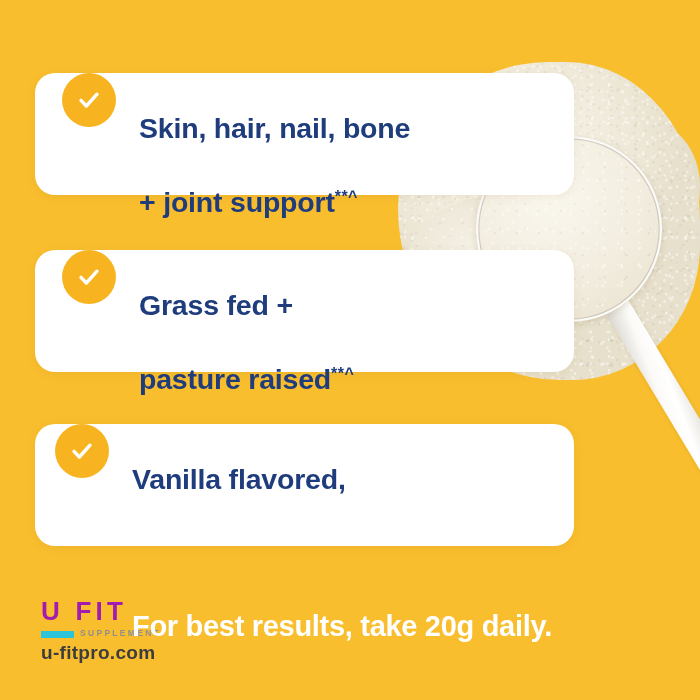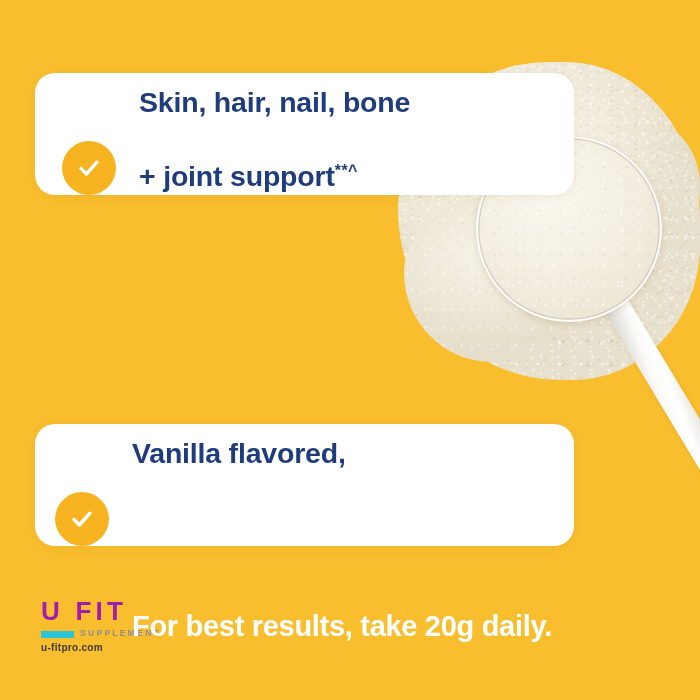--- a/index.html
+++ b/index.html
@@ -138,21 +138,21 @@
 
   
   .card {
     position: absolute;
     left: 35px;
     width: 539px;
     background: #FFFFFF;
     border-radius: 20px;
     box-shadow: 0 2px 10px rgba(150,110,15,.10);
     display: flex;
-    align-items: flex-end;
+    align-items: flex-start;
     box-sizing: border-box;
     padding-left: 27px;
   }
   .card-1 { top: 73px;  height: 122px; }
   .card-2 { top: 250px; height: 122px; }
   .card-3 { top: 424px; height: 122px; padding-left: 20px; }
 
   .check-badge {
     flex: 0 0 auto;
     width: 54px;
@@ -214,21 +214,21 @@
   .logo-supplement {
     color: #8E8E8E;
     font-size: 8.5px;
     font-weight: 700;
     letter-spacing: 2.3px;
     line-height: 1;
   }
   .logo-url {
     margin-top: 5px;
     color: #3D3D3D;
-    font-size: 10px;
+    font-size: 19px;
     font-weight: 700;
     letter-spacing: 0.3px;
     line-height: 1;
   }
 
   
   .tagline {
     position: absolute;
     left: 132px;
     top: 611px;
@@ -258,20 +258,31 @@
       <svg width="30" height="30" viewBox="0 0 30 30" aria-hidden="true">
         <path d="M7 15.4 L12.4 21 L23 9.2" fill="none" stroke="#FFFFFF" stroke-width="3.4" stroke-linecap="round" stroke-linejoin="round"></path>
       </svg>
     </div>
     <div class="card-text">
       <span>Skin, hair, nail, bone</span><br>
       <span>+ joint support</span><sup>**^</sup>
     </div>
   </div>
 
+  <div class="card card-2">
+    <div class="check-badge">
+      <svg width="30" height="30" viewBox="0 0 30 30" aria-hidden="true">
+        <path d="M7 15.4 L12.4 21 L23 9.2" fill="none" stroke="#FFFFFF" stroke-width="3.4" stroke-linecap="round" stroke-linejoin="round"></path>
+      </svg>
+    </div>
+    <div class="card-text">
+      <span>Grass fed +</span><br>
+      <span>pasture raised</span><sup>**^</sup>
+    </div>
+  </div>
 
   <div class="card card-3">
     <div class="check-badge">
       <svg width="30" height="30" viewBox="0 0 30 30" aria-hidden="true">
         <path d="M7 15.4 L12.4 21 L23 9.2" fill="none" stroke="#FFFFFF" stroke-width="3.4" stroke-linecap="round" stroke-linejoin="round"></path>
       </svg>
     </div>
     <div class="card-text">
       <span>Vanilla flavored,</span><br>
       <sup></sup>

